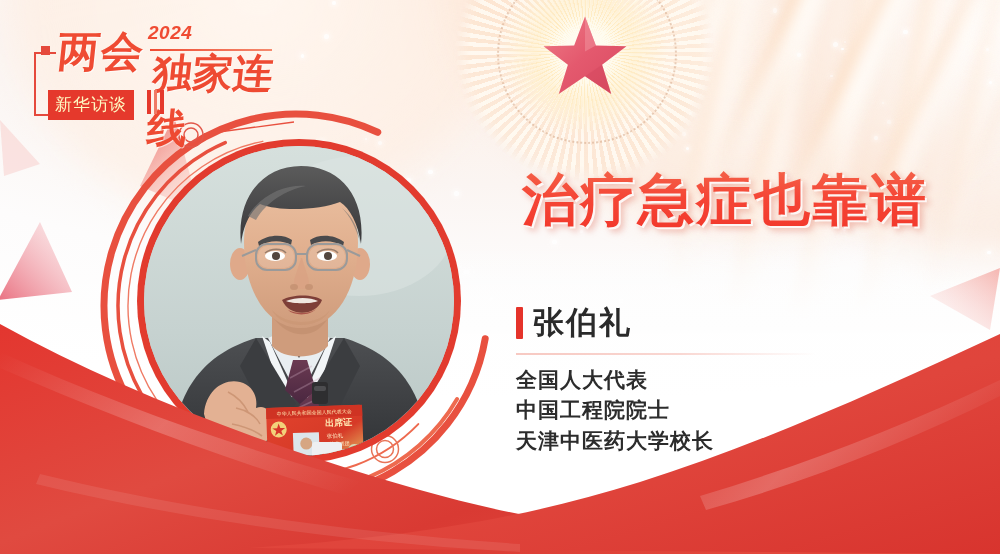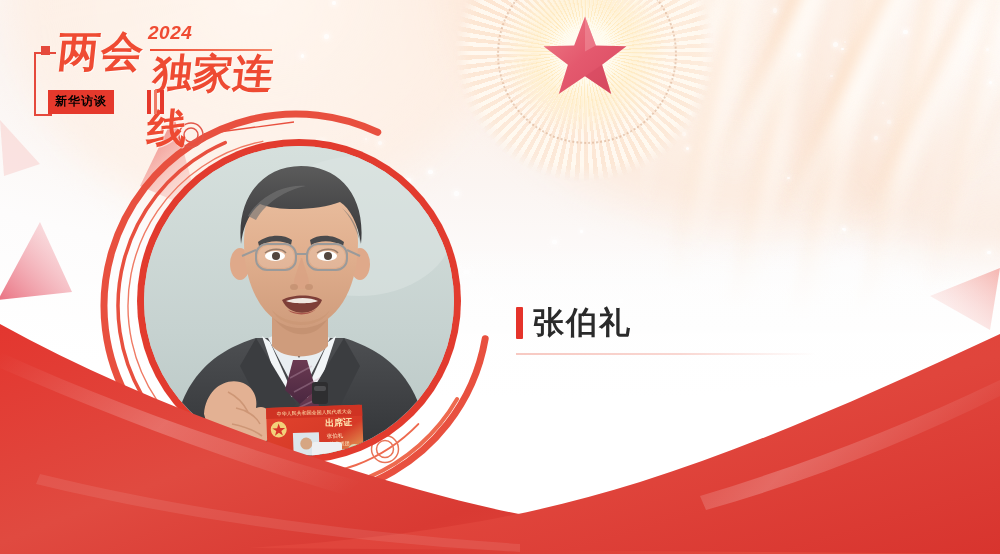--- a/index.html
+++ b/index.html
@@ -183,22 +183,22 @@
   .logo .zhuanjia{
     position:absolute;left:118px;top:28px;
     font-size:40px;font-weight:bold;letter-spacing:0px;
     color:#ee4a32;
     font-family:"DejaVu Sans","Liberation Sans",sans-serif;
     transform:skewX(-6deg);
     text-shadow:1px 1px 0 rgba(255,255,255,.6);
   }
   .logo .badge{
     position:absolute;left:16px;top:72px;
-    background:#e5392c;color:#000000;
-    font-size:12px;font-weight:bold;letter-spacing:1px;
+    background:#e5392c;color:#fef9c3;
+    font-size:17px;font-weight:normal;letter-spacing:1px;
     padding:3px 7px 4px;
     font-family:"DejaVu Sans","Liberation Sans",sans-serif;
   }
   .logo .bars{position:absolute;left:115px;top:72px;display:flex;gap:3px;}
   .logo .bars span{display:block;width:4px;height:24px;background:#e5392c;}
   .logo .bars span.thin{width:3px;background:#f07a66;}
 
   
   .ribbon{position:absolute;left:0;bottom:0;width:1000px;height:260px;}
 </style>
@@ -499,28 +499,34 @@
     <div class="zhuanjia">独家连线</div>
     <div class="badge">新华访谈</div>
     <div class="bars">
       <span></span>
       <span class="thin"></span>
       <span></span>
     </div>
   </div>
 
   <div class="headline">
+    <span class="l2">治疗急症也靠谱</span>
   </div>
 
   <div class="speaker">
     <div class="name-row">
       <span class="bar"></span>
       <span class="name">张伯礼</span>
     </div>
     <div class="divider"></div>
+    <div class="creds">
+      <div>全国人大代表</div>
+      <div>中国工程院院士</div>
+      <div>天津中医药大学校长</div>
+    </div>
   </div>
 
   <svg class="ribbon" viewBox="0 0 1000 260" width="1000" height="260">
     <defs>
       <linearGradient id="rib1" x1="0" y1="0" x2="1" y2="0.6">
         <stop offset="0%" stop-color="#e3362f"></stop>
         <stop offset="42%" stop-color="#e04a40"></stop>
         <stop offset="70%" stop-color="#d93a33"></stop>
         <stop offset="100%" stop-color="#e2483c"></stop>
       </linearGradient>

